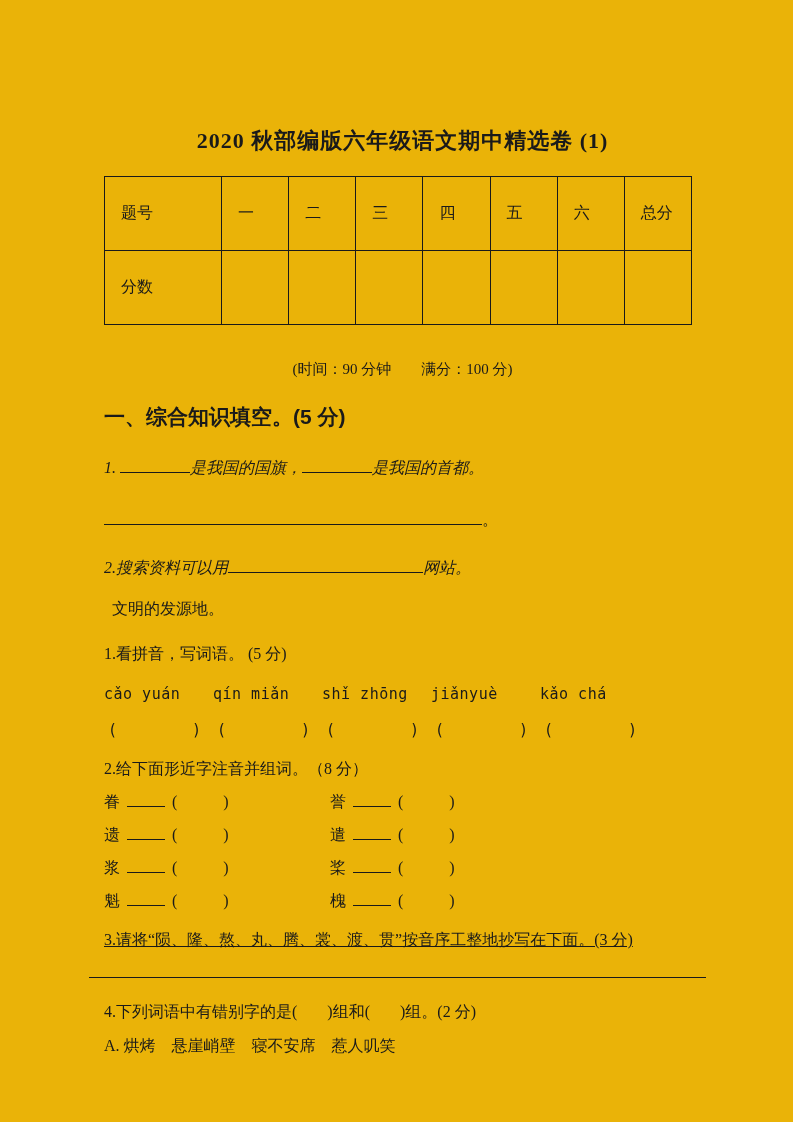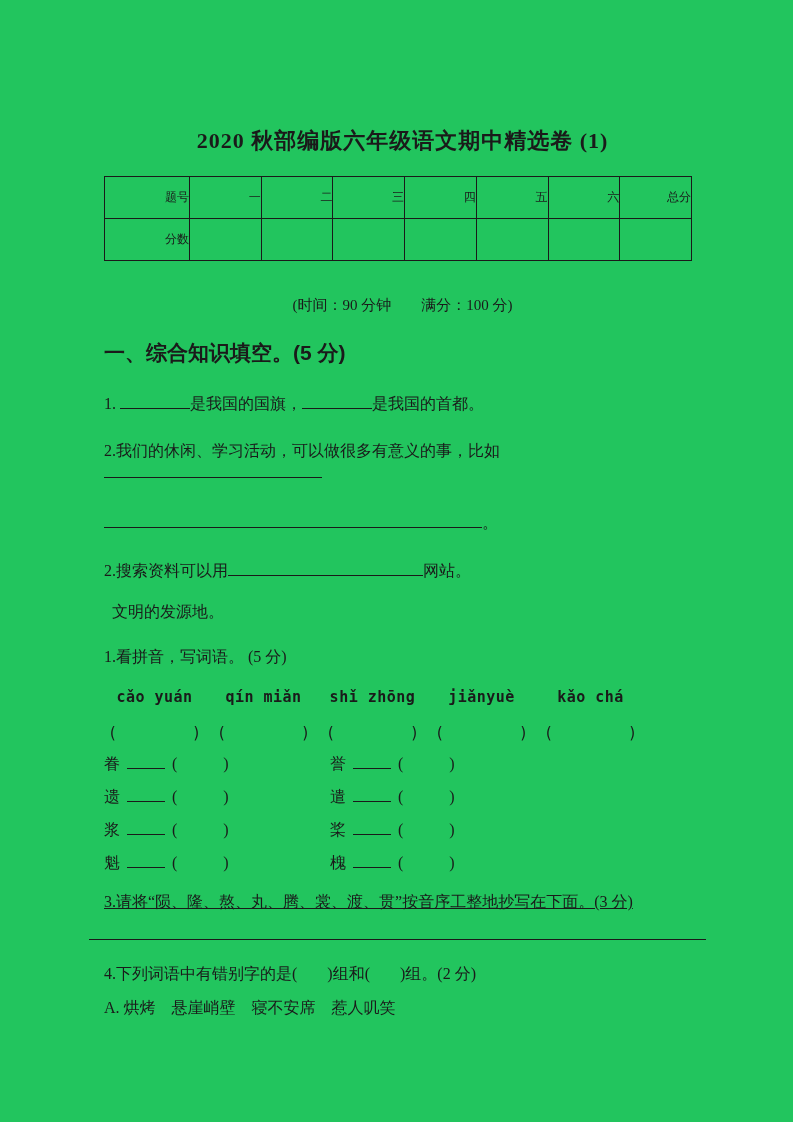--- a/index.html
+++ b/index.html
@@ -1,20 +1,20 @@
 <!DOCTYPE html>
 <html lang="zh"><head>
 <meta charset="utf-8">
 <style>
   html,body { margin:0; padding:0; background:#e8e8e8; }
   .page {
     position:relative;
     width:793px; height:1122px;
     margin:0 auto;
-    background:#22c55e;
+    background:#eab308;
     font-family:"Liberation Serif","DejaVu Serif",serif;
     color:#1a1a1a;
     overflow:hidden;
   }
   .content { padding:126px 92px 0 104px; }
 
   .title {
     text-align:center;
     font-size:22px;
     font-weight:bold;
@@ -23,42 +23,42 @@
   }
 
   table.score {
     border-collapse:collapse;
     width:588px;
     table-layout:fixed;
   }
   table.score td {
     border:1px solid #1a1a1a;
     height:41px;
-    text-align:right;
-    font-size:12px;
-    padding:0;
+    text-align:left;
+    font-size:16px;
+    padding:16px;
   }
   table.score td.c0 { width:84px; }
 
   .meta {
     text-align:center;
     font-size:15px;
     margin-top:35px;
     white-space:pre-wrap;
   }
 
   .sec-heading {
     font-family:"Liberation Sans","DejaVu Sans",sans-serif;
     font-weight:bold;
     font-size:21px;
     margin-top:24px;
   }
   .line { font-size:16px; white-space:pre-wrap; }
   .mt24 { margin-top:24px; }
-  .mt26 { margin-top:26px; }
+  .mt26 { margin-top:26px;font-style:italic; }
   .mt20 { margin-top:20px; }
   .mt18 { margin-top:18px;text-decoration:underline; }
   .mt30 { margin-top:30px; }
   .indent8 { padding-left:8px; }
 
   .bl {
     display:inline-block;
     border-bottom:1px solid #1a1a1a;
     height:15px;
     vertical-align:baseline;
@@ -79,21 +79,21 @@
   .g30 { width:30px; }
 
   .pinyin-row, .paren-row {
     display:flex;
     gap:8px;
     font-family:"DejaVu Sans Mono","Liberation Mono",monospace;
     font-size:15px;
   }
   .pinyin-row { margin-top:20px; }
   .paren-row  { margin-top:18px; }
-  .py-cell  { width:101px; text-align:center; letter-spacing:0.5px;font-weight:bold; }
+  .py-cell  { width:101px; text-align:left; letter-spacing:0.5px; }
   .pr-cell  { width:101px; display:flex; justify-content:space-between; padding:0 4px; box-sizing:border-box; }
 
   .pair-row { font-size:16px; margin-top:11px; display:flex; }
   .pair-group { width:226px; }
   .pair-group .char { display:inline-block; }
   .pair-group .bl { margin:0 7px 0 7px; }
   .pair-group .po { margin-right:0; }
 
   .copy-line {
     border-bottom:1px solid #1a1a1a;
@@ -135,21 +135,20 @@
         </tr>
       </tbody>
     </table>
 
     <div class="meta">(时间：90 分钟　　满分：100 分)</div>
 
     <div class="sec-heading">一、综合知识填空。(5 分)</div>
 
     <div class="line mt26"><span>1. </span><span class="bl w70"></span><span>是我国的国旗，</span><span class="bl w70"></span><span>是我国的首都。</span></div>
 
-    <div class="line mt26"><span>2.我们的休闲、学习活动，可以做很多有意义的事，比如</span><span class="bl w218"></span></div>
 
     <div class="line mt30"><span class="bl w378"></span><span>。</span></div>
 
     <div class="line mt26"><span>2.搜索资料可以用</span><span class="bl w195"></span><span>网站。</span></div>
 
 
     <div class="line mt20 indent8">文明的发源地。</div>
 
 
     <div class="line mt24">1.看拼音，写词语。 (5 分)</div>
@@ -178,20 +177,21 @@
       <span class="pr-cell">
           <span>(</span>
           <span>)</span>
         </span>
       <span class="pr-cell">
           <span>(</span>
           <span>)</span>
         </span>
     </div>
 
+    <div class="line mt20">2.给下面形近字注音并组词。（8 分）</div>
 
     <div class="pair-row">
       <span class="pair-group"><span class="char">眷</span><span class="bl w38"></span><span class="po">(</span><span class="gap g46"></span><span>)</span></span>
       <span class="pair-group"><span class="char">誉</span><span class="bl w38"></span><span class="po">(</span><span class="gap g46"></span><span>)</span></span>
     </div>
     <div class="pair-row">
       <span class="pair-group"><span class="char">遗</span><span class="bl w38"></span><span class="po">(</span><span class="gap g46"></span><span>)</span></span>
       <span class="pair-group"><span class="char">遣</span><span class="bl w38"></span><span class="po">(</span><span class="gap g46"></span><span>)</span></span>
     </div>
     <div class="pair-row">

